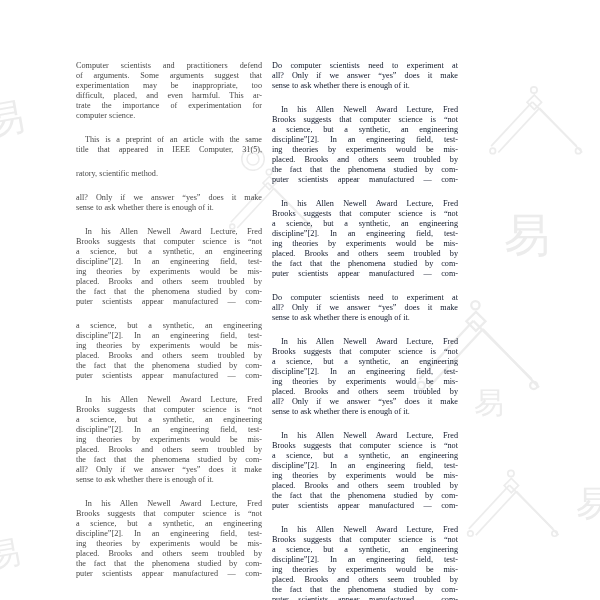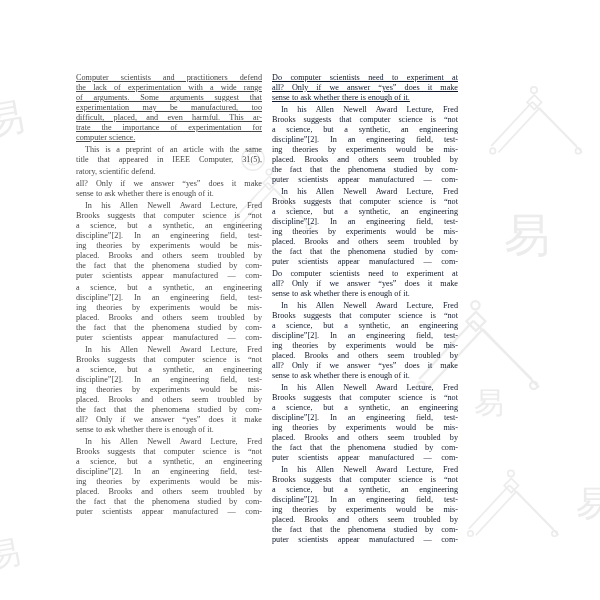--- a/index.html
+++ b/index.html
@@ -3,22 +3,22 @@
 <meta charset="utf-8">
 <style>
   html,body{margin:0;padding:0;}
   .page{position:relative;width:600px;height:600px;background:#ffffff;overflow:hidden;
         font-family:"Liberation Serif","DejaVu Serif",serif;}
   .wm-layer{position:absolute;inset:0;z-index:0;pointer-events:none;}
   .wm-glyph{position:absolute;font-family:"DejaVu Sans",sans-serif;line-height:1;user-select:none;}
   .wm-svg{position:absolute;}
   .textblock{position:absolute;left:76px;top:61px;display:flex;gap:10px;z-index:1;}
   .col{width:186px;}
-  .para{margin-top:2px;}
-  .para:first-child{margin-top:12px;text-decoration:underline;}
+  .para{margin-top:14px;}
+  .para:first-child{margin-top:0;}
   .line{font-size:8.2px;line-height:10px;height:10px;overflow:hidden;
         text-align:justify;text-align-last:justify;word-spacing:0.1px;}
   .line.natural{text-align:center;text-align-last:left;}
   .line.indent{text-indent:9px;}
 </style>
 </head>
 <body>
 
 <div class="page" style="background: rgb(255, 255, 255);">
   <div class="wm-layer" id="wm-layer">
@@ -79,33 +79,32 @@
         <g fill="none" stroke="#ececec" stroke-width="2">
           <circle cx="20" cy="20" r="15"></circle>
           <circle cx="20" cy="20" r="8"></circle>
         </g>
       </svg>
     </div>
   <div class="textblock">
     <div class="col" id="col-0" style="color: rgb(71, 71, 71);">
         <div class="para">
           <div class="line">Computer scientists and practitioners defend</div>
-          <div class="line">the lack of experimentation with a wide range</div>
           <div class="line">of arguments.  Some arguments suggest that</div>
-          <div class="line">experimentation may be manufactured, too</div>
+          <div class="line">experimentation may be inappropriate, too</div>
           <div class="line">difficult, placed, and even harmful.  This ar-</div>
           <div class="line">trate the importance of experimentation for</div>
           <div class="line natural">computer science.</div>
         </div>
         <div class="para">
           <div class="line indent">This is a preprint of an article with the same</div>
           <div class="line">title that appeared in IEEE Computer, 31(5),</div>
         </div>
         <div class="para">
-          <div class="line natural">ratory, scientific defend.</div>
+          <div class="line natural">ratory, scientific method.</div>
         </div>
         <div class="para">
           <div class="line">all?  Only if we answer “yes” does it make</div>
           <div class="line natural">sense to ask whether there is enough of it.</div>
         </div>
         <div class="para">
           <div class="line indent">In his Allen Newell Award Lecture, Fred</div>
           <div class="line">Brooks suggests that computer science is “not</div>
           <div class="line">a science, but a synthetic, an engineering</div>
           <div class="line">discipline”[2].  In an engineering field, test-</div>

